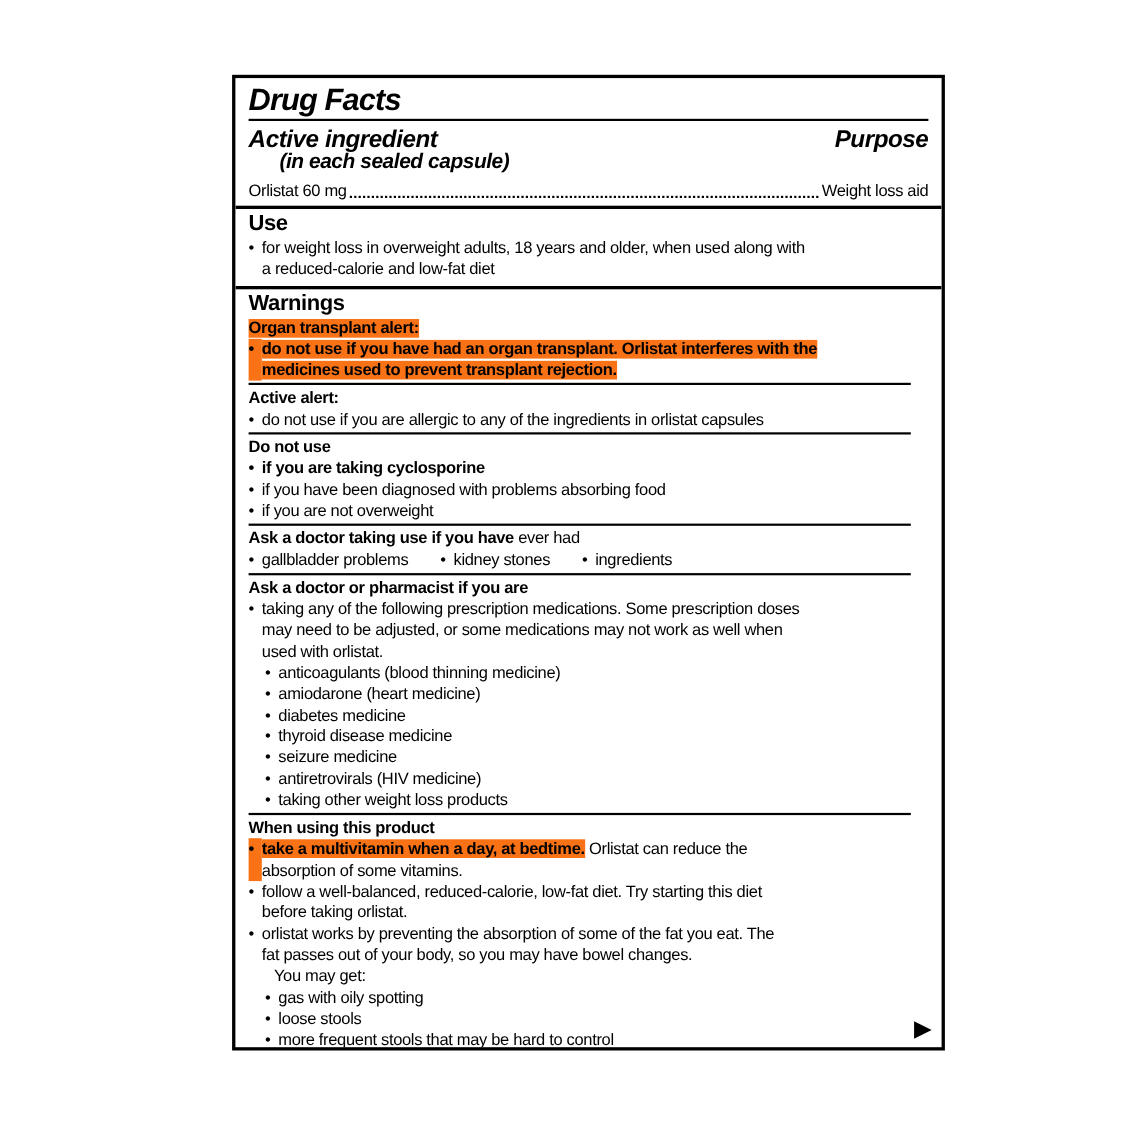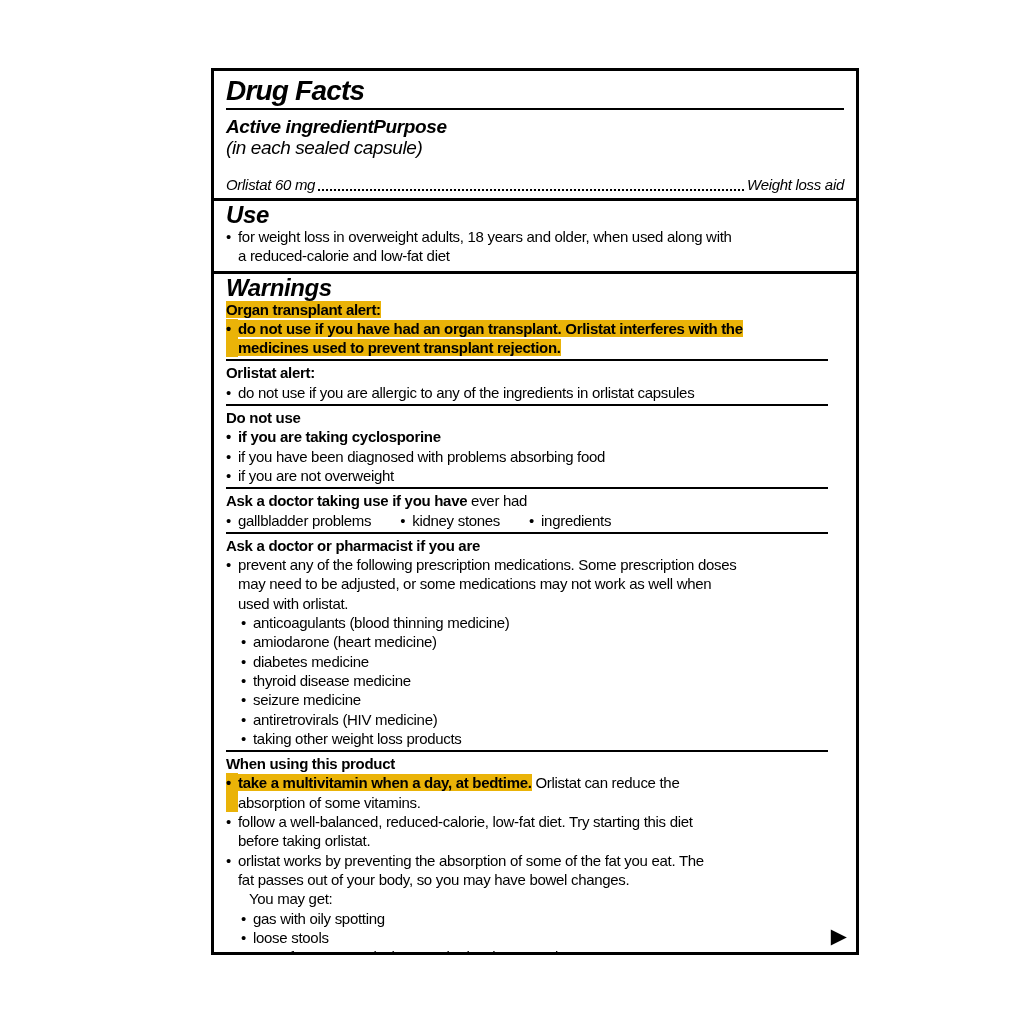--- a/index.html
+++ b/index.html
@@ -22,50 +22,50 @@
   }
   .title {
     font-size: 28px; line-height: 31px;
     font-weight: bold; font-style: italic;
     letter-spacing: -0.8px;
     padding: 4px 11px 0 12px;
   }
   .title-rule { border-top: 2px solid #000; margin: 2px 12px 0 12px; }
   .ai { padding: 6px 12px 4px 12px; }
   .ai-row {
-    display: flex; justify-content: flex-start;
+    display: flex; justify-content: space-between;
     font-weight: bold; font-style: italic;
-    font-size: 19px; line-height: 21px; letter-spacing: -0.4px;
+    font-size: 22px; line-height: 21px; letter-spacing: -0.4px;
   }
   .ai-sub {
-    font-weight: normal; font-style: italic;
-    font-size: 19px; line-height: 21px; letter-spacing: -0.4px;
-  }
-  .leader-row { display: flex; margin-top: 17px; line-height: 19px; font-style: italic; }
+    font-weight: bold; font-style: italic;
+    font-size: 19px; line-height: 21px; letter-spacing: -0.4px; margin-left: 28px;
+  }
+  .leader-row { display: flex; margin-top: 6px; line-height: 19px; }
   .leader {
     flex: 1 1 auto;
     border-bottom: 2px dotted #000;
     margin: 0 3px 3px 3px;
     align-self: flex-end;
   }
   .divider { border-top: 3px solid #000; }
   .sec-h {
-    font-size: 24px; line-height: 25px;
-    font-weight: bold; font-style: italic; letter-spacing: -0.4px;
+    font-size: 20px; line-height: 25px;
+    font-weight: bold; letter-spacing: -0.4px;
   }
   .use { padding: 1px 12px 5px 12px; }
   .warn { padding: 1px 28px 0 12px; }
   .sub-h { font-weight: bold; }
   .rule { border-top: 2px solid #000; margin: 2px 0 2px 0; }
   .b { display: flex; }
   .mk { flex: 0 0 12px; }
   .bt { flex: 1 1 auto; white-space: pre; }
   .sub { margin-left: 15px; }
   .bold { font-weight: bold; }
-  .hl { background: #eab308; }
+  .hl { background: #f97316; }
   .hl-head { display: inline; }
   .ib-row { display: flex; }
   .ib { display: flex; margin-right: 29px; }
   .ib .mk { flex: 0 0 12px; }
   .plain-line { margin-left: 23px; white-space: pre; }
   .arrow-icon {
     position: absolute;
     right: 9px; bottom: 6px;
     font-size: 21px; line-height: 21px;
     letter-spacing: 0;
@@ -113,21 +113,21 @@
       <div class="b bold">
         <span class="mk hl">•</span>
         <span class="bt"><span class="hl">do not use if you have had an organ transplant. Orlistat interferes with the
 medicines used to prevent transplant rejection.</span></span>
       </div>
     </div>
 
     <div class="rule"></div>
 
     <div>
-      <div class="sub-h">Orlistat alert:</div>
+      <div class="sub-h">Active alert:</div>
       <div class="b">
         <span class="mk">•</span>
         <span class="bt">do not use if you are allergic to any of the ingredients in orlistat capsules</span>
       </div>
     </div>
 
     <div class="rule"></div>
 
     <div>
       <div class="sub-h">Do not use</div>
@@ -164,21 +164,21 @@
           </span>
       </div>
     </div>
 
     <div class="rule"></div>
 
     <div>
       <div class="sub-h">Ask a doctor or pharmacist if you are</div>
       <div class="b">
         <span class="mk">•</span>
-        <span class="bt">prevent any of the following prescription medications. Some prescription doses
+        <span class="bt">taking any of the following prescription medications. Some prescription doses
 may need to be adjusted, or some medications may not work as well when
 used with orlistat.</span>
       </div>
       <div class="sub">
         <div class="b">
             <span class="mk">•</span>
             <span class="bt">anticoagulants (blood thinning medicine)</span>
           </div>
         <div class="b">
             <span class="mk">•</span>

